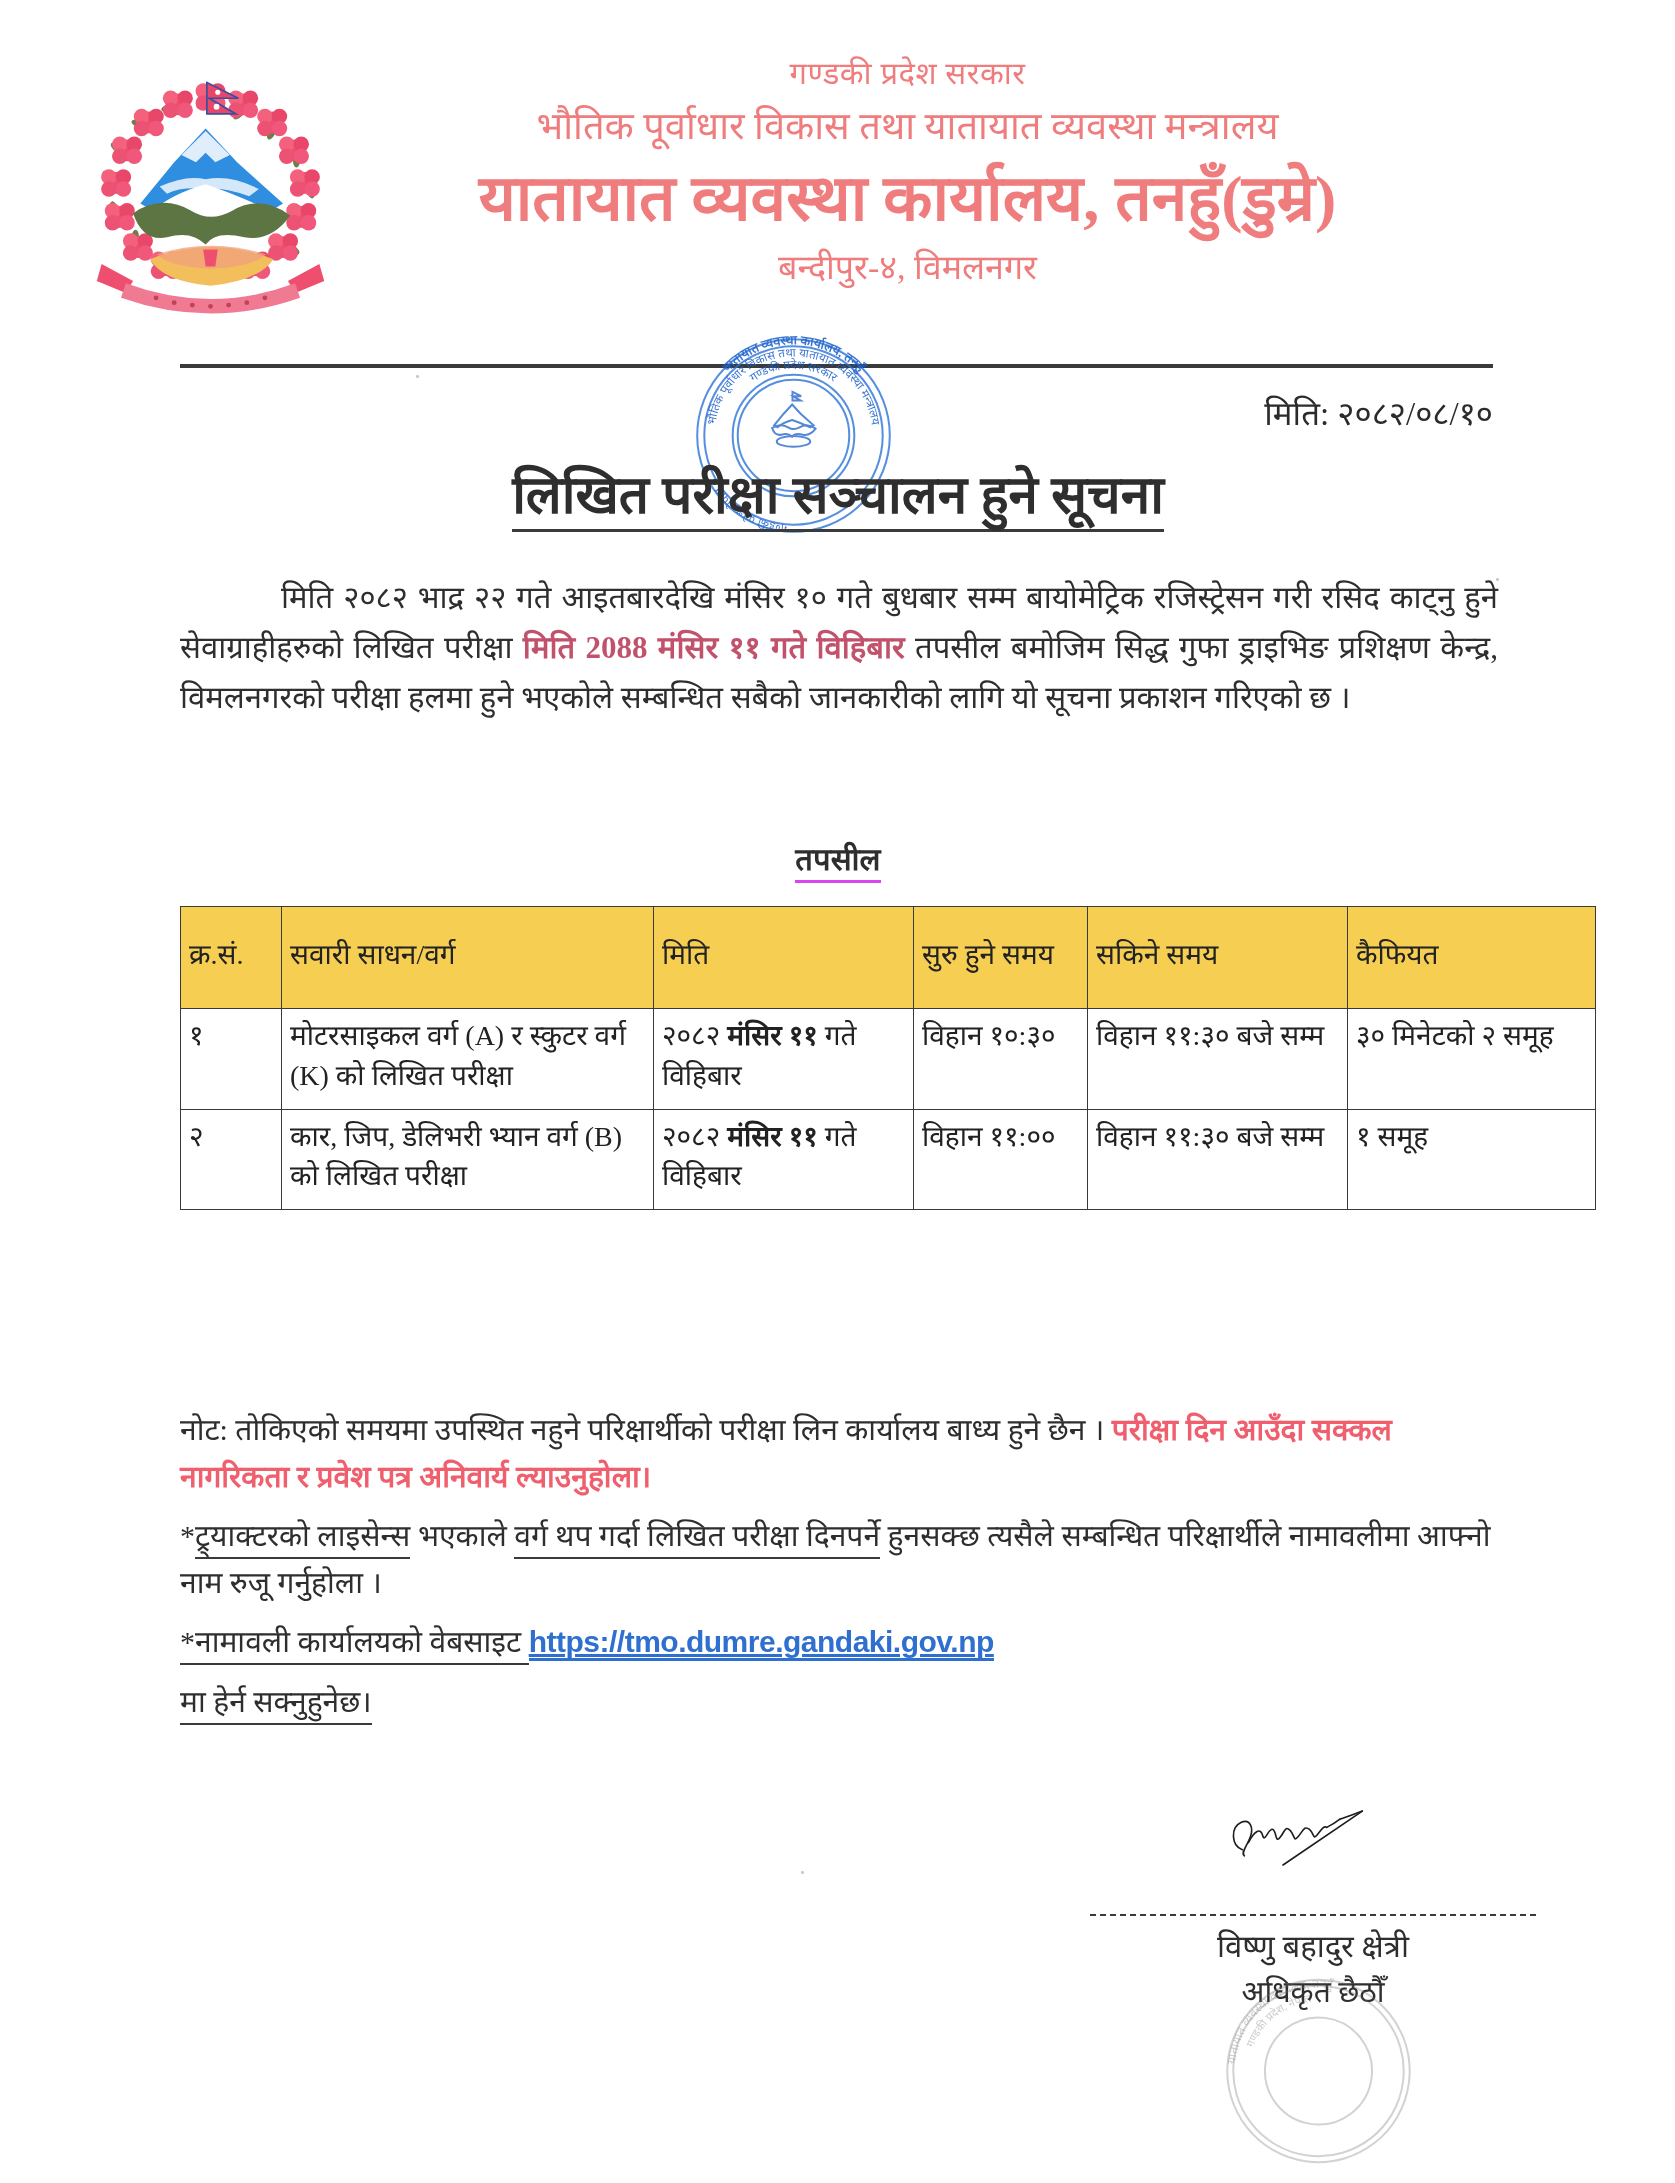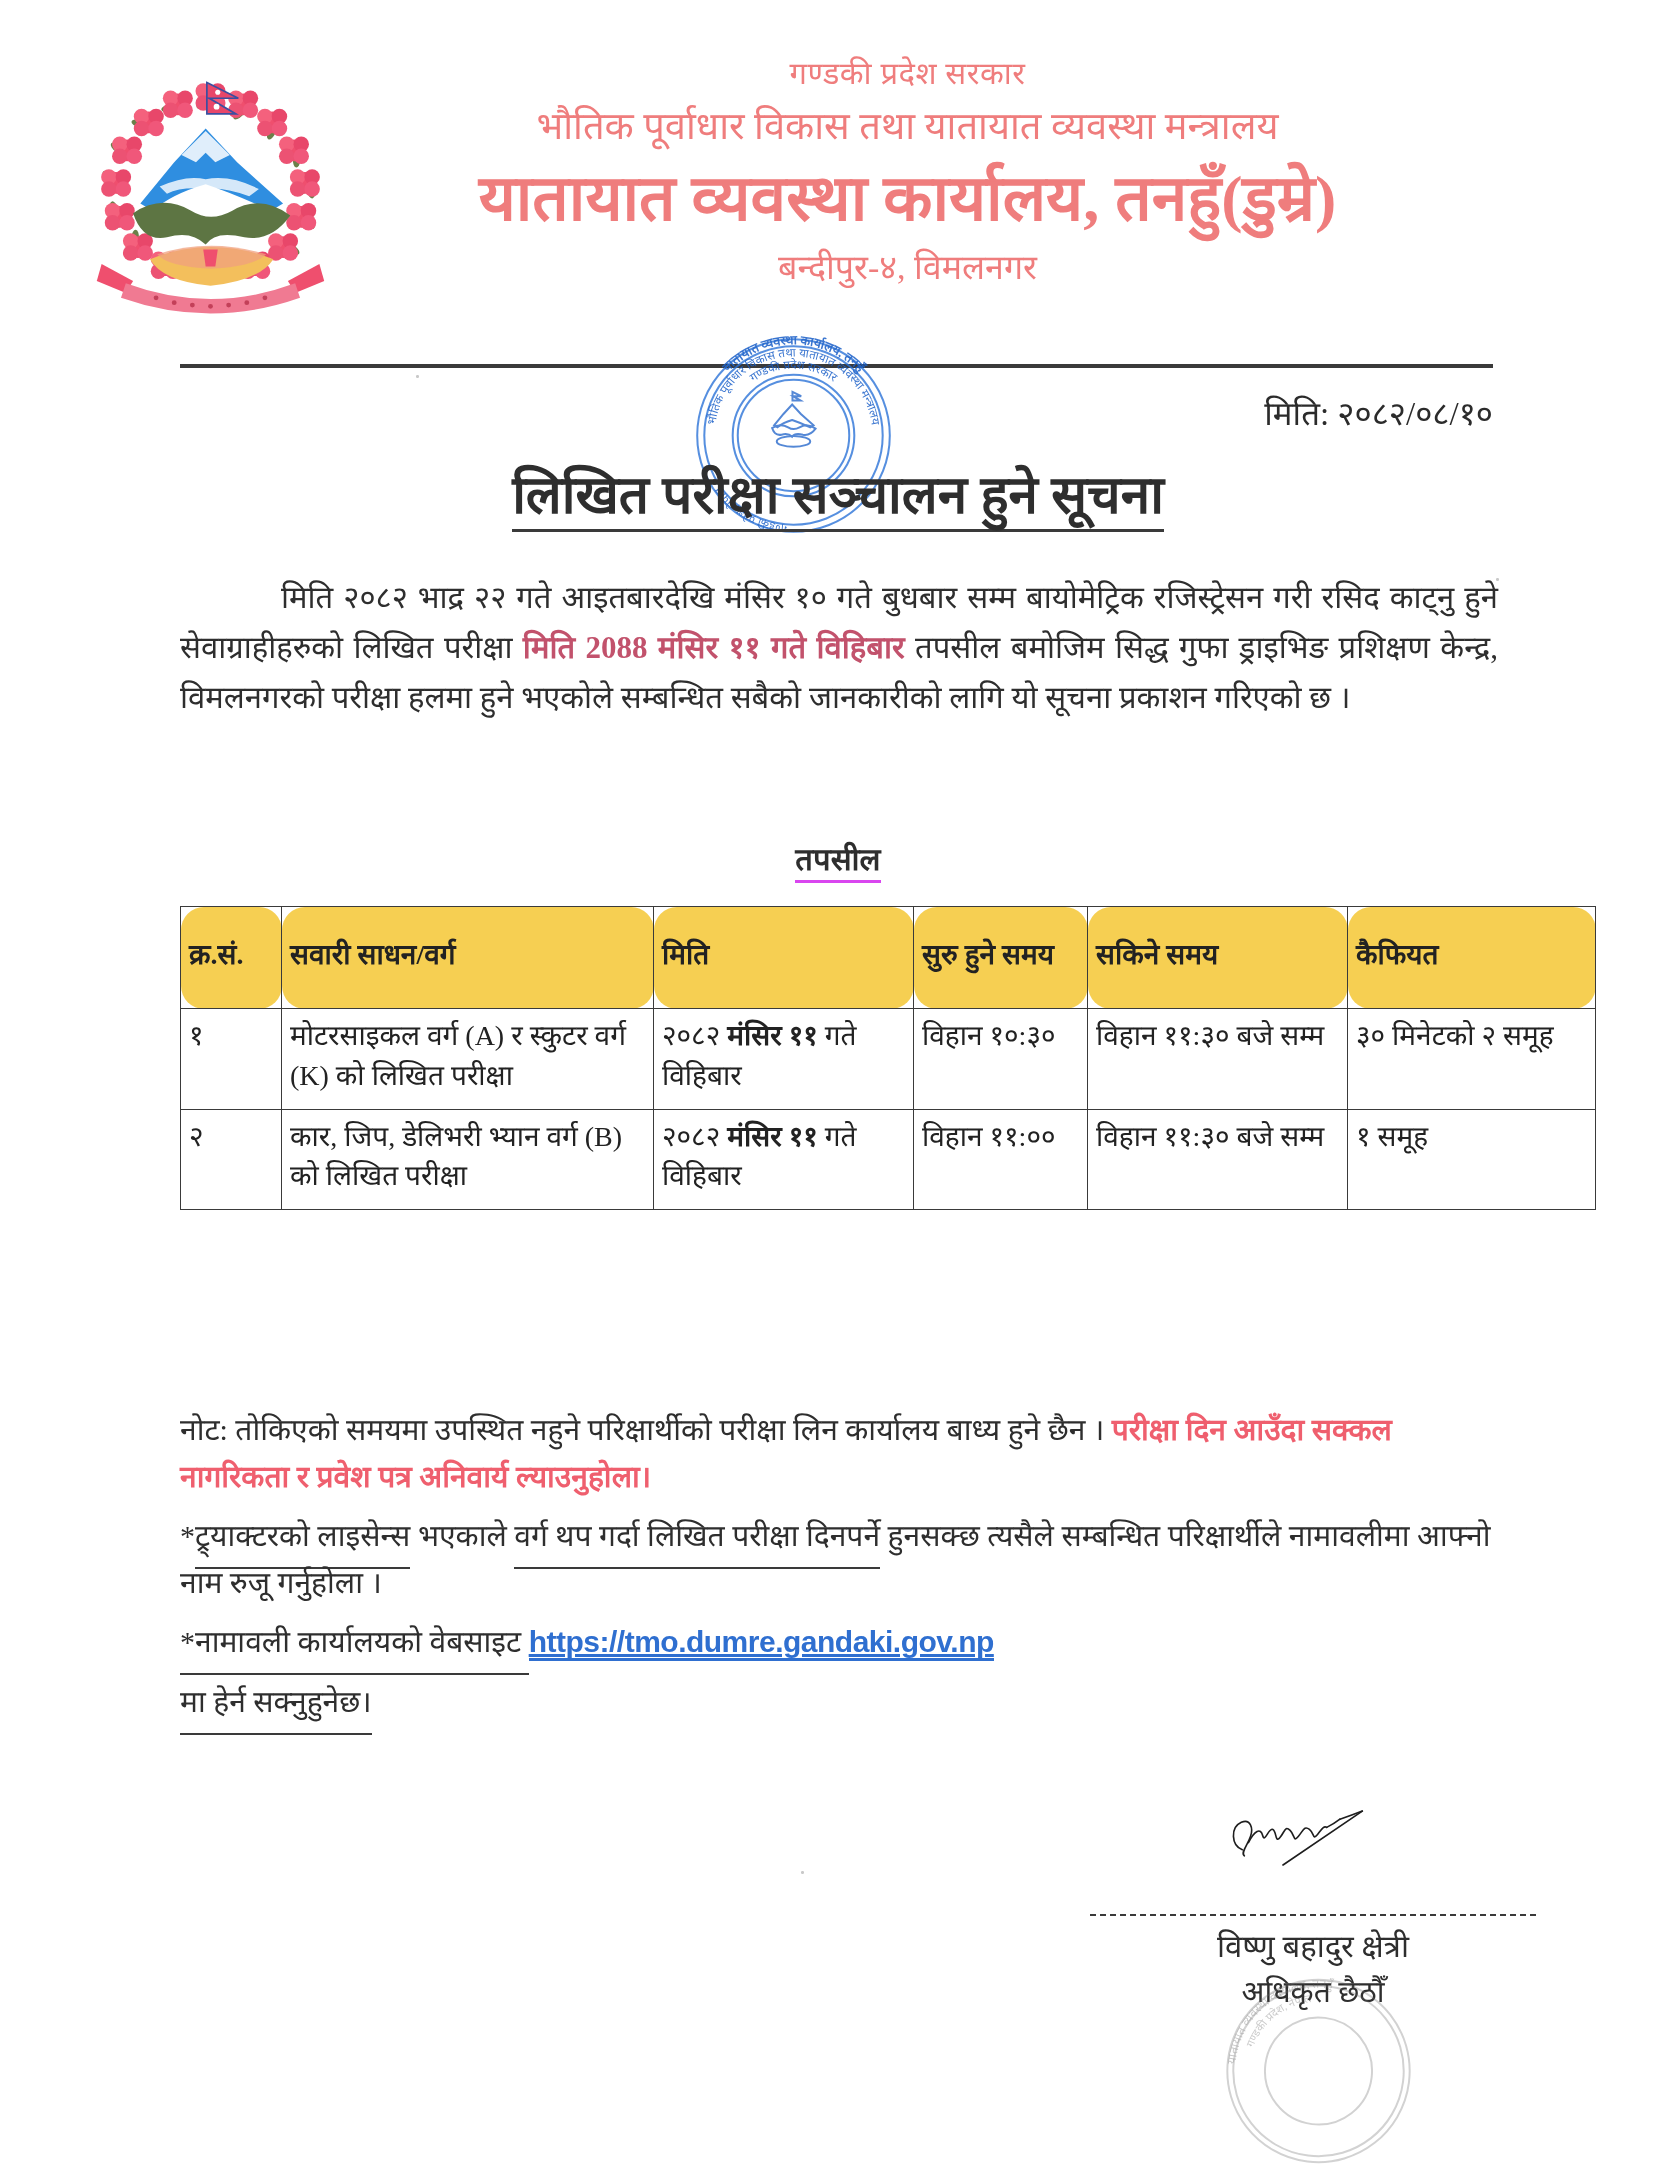--- a/index.html
+++ b/index.html
@@ -30,33 +30,33 @@
   .body .red{color:#c2526c;font-weight:bold;}
   .tapsil{position:absolute;left:0;top:837px;width:1676px;text-align:center;}
   .tapsil span{font-size:31px;font-weight:bold;color:#2e2e2e;border-bottom:3px solid #d946ef;padding-bottom:3px;text-align:center;}
   
   table.sched{position:absolute;left:180px;top:906px;width:1313px;
         border-collapse:collapse;table-layout:fixed;}
   table.sched th,table.sched td{
         border:1.5px solid #3a3a3a;vertical-align:top;
         font-size:28px;line-height:1.42;color:#222;padding:7px 8px 13px 8px;
         font-weight:normal;text-align:left;}
-  table.sched thead th{background:#f6cf52;font-weight:bold;height:81px;vertical-align:middle;border-radius:23px;}
+  table.sched thead th{background:#f6cf52;font-weight:normal;height:81px;vertical-align:middle;}
   table.sched th.c0,table.sched td.c0{width:84px;}
   table.sched th.c1,table.sched td.c1{width:355px;}
   table.sched th.c2,table.sched td.c2{width:243px;}
   table.sched th.c3,table.sched td.c3{width:157px;}
   table.sched th.c4,table.sched td.c4{width:243px;}
   table.sched th.c5,table.sched td.c5{width:231px;}
   td .b{font-weight:bold;}
   
   .notes{position:absolute;left:180px;top:1407px;width:1318px;font-size:30px;line-height:1.55;color:#2e2e2e;}
   .notes p{margin:0 0 13px 0;}
   .notes .red{color:#ef5f6e;font-weight:bold;}
-  .u{border-bottom:2.5px solid #3a3a3a;padding-bottom:15px;}
+  .u{border-bottom:2.5px solid #3a3a3a;padding-bottom:5px;}
   .link{color:#2f6fd0;font-weight:bold;border-bottom:3px solid #2f6fd0;
         font-family:"Liberation Sans",sans-serif;font-size:30px;letter-spacing:-0.5px;margin-top:36px;}
   
   .sigblock{position:absolute;left:1085px;top:1805px;width:456px;text-align:center;}
   .sigink{height:109px;}
   .sigline{border-top:2.5px dashed #3a3a3a;margin:0 5px 9px 5px;}
   .signame{font-size:31px;color:#2e2e2e;line-height:1.45;}
   .sigpost{font-size:30px;color:#2e2e2e;line-height:1.45;}
   .speck{position:absolute;width:2.5px;height:2.5px;background:#c9c9c9;border-radius:50%;}
 </style>

